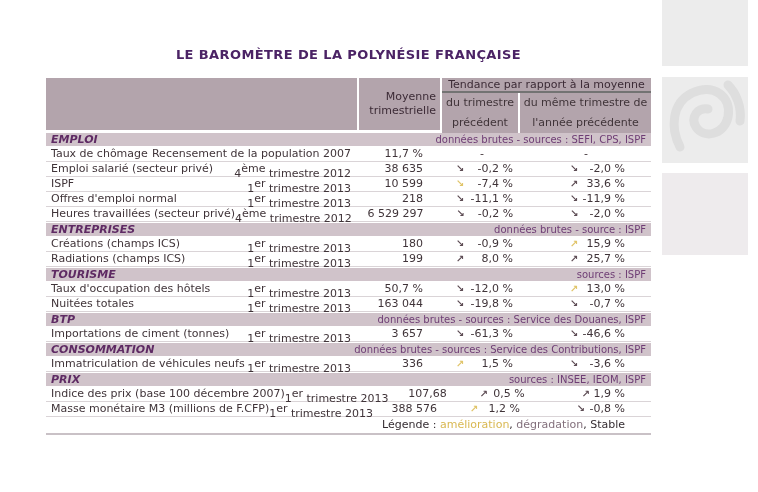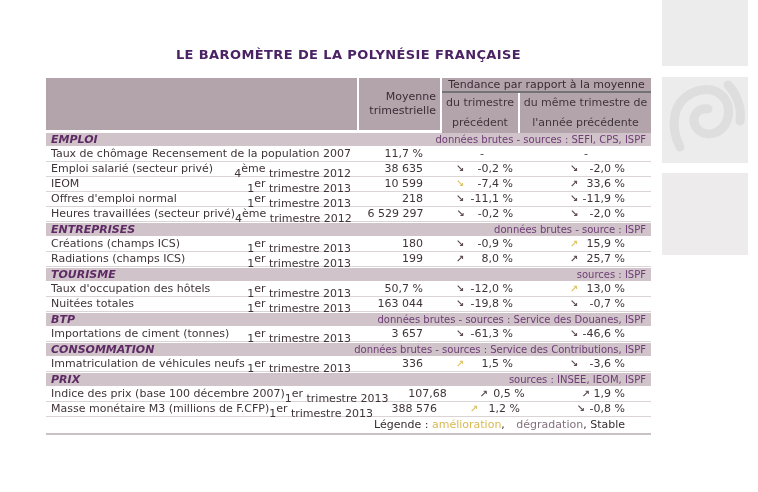--- a/index.html
+++ b/index.html
@@ -49,21 +49,21 @@
   .c-t2{width:130px;display:flex;justify-content:space-between;box-sizing:border-box;
         padding:0 26px 0 49px;}
   .c-t1.center,.c-t2.center{justify-content:center;padding:0;}
   .arrow{font-weight:bold;font-size:10px;}
   .arrow.deg{color:#5c4b53;}
   .arrow.amel{color:#e0c468;}
 
   .legend-row{height:16px;line-height:16px;text-align:right;padding-right:26px;
               border-bottom:2px solid #c9c1c6;font-size:11px;color:#352d32;}
   .lg-amel{color:#d9b852;}
-  .lg-deg{color:#83707c;margin-left:8px;}
+  .lg-deg{color:#83707c;}
   .lg-stable{color:#352d32;}
 </style>
 </head>
 <body>
 
 <div class="page">
 
   <div class="decor decor-1"></div>
   <div class="decor decor-2">
     <svg width="86" height="86" viewBox="0 0 86 86">
@@ -113,21 +113,21 @@
           <div class="c-t1">
             <span class="arrow deg">↘</span>
             <span class="tval">-0,2 %</span>
           </div>
           <div class="c-t2">
             <span class="arrow deg">↘</span>
             <span class="tval">-2,0 %</span>
           </div>
         </div>
         <div class="data-row">
-          <span class="c-label">IEOM</span>
+          <span class="c-label">ISPF</span>
           <span class="c-period"><span>1</span><sup>er</sup><span> trimestre 2013</span></span>
           <span class="c-value">10 599</span>
           <div class="c-t1">
             <span class="arrow amel">↘</span>
             <span class="tval">-7,4 %</span>
           </div>
           <div class="c-t2">
             <span class="arrow deg">↗</span>
             <span class="tval">33,6 %</span>
           </div>

